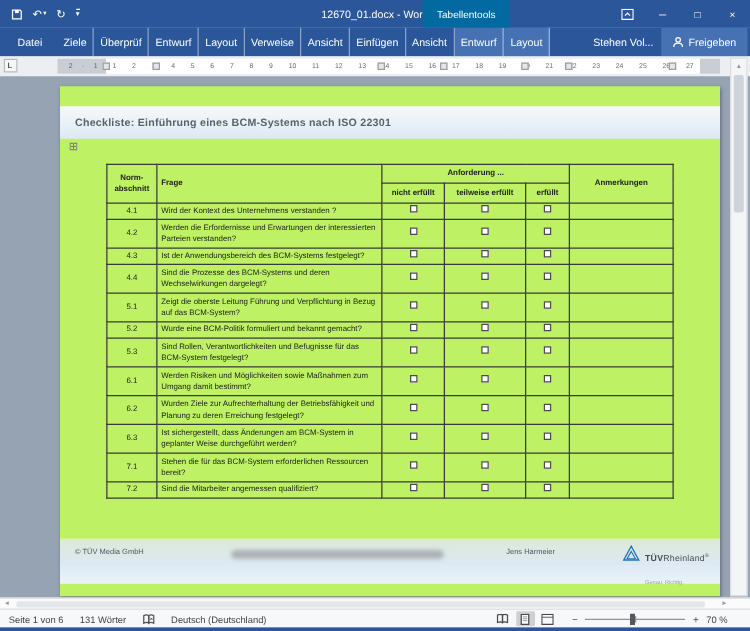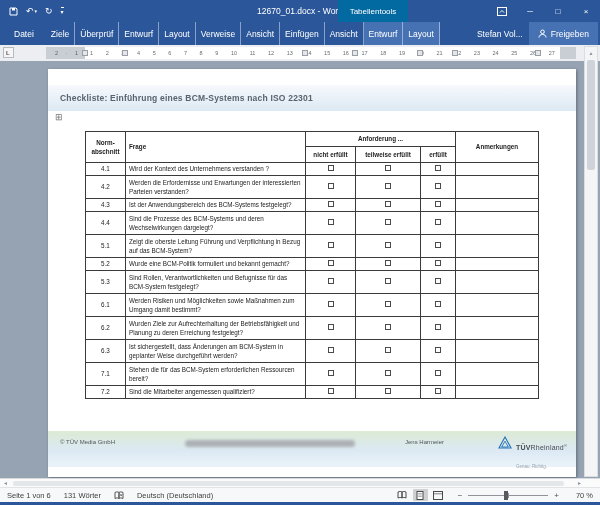--- a/index.html
+++ b/index.html
@@ -32,21 +32,21 @@
   .rulerbar{height:16px;background:#eceef1;position:relative}
   .tabsel{position:absolute;left:3px;top:2px;width:11px;height:11px;background:#f6f6f6;border:1px solid #b6bbc1;font-size:6px;color:#555;display:flex;align-items:flex-end;justify-content:flex-start;padding:0 0 1px 2px;font-weight:bold}
   .ruler{position:absolute;left:46px;top:2px;width:530px;height:12px;display:flex}
   .r-margin{width:39px;background:#c9ced5;color:#5d6166;font-size:5.5px;display:flex;align-items:center;justify-content:flex-end;padding-right:4px;letter-spacing:3px}
   .r-ticks{flex:1;background:#fff;display:flex;justify-content:space-between;align-items:center;padding:0 5px;font-size:5.5px;color:#696d72}
   .r-end{width:16px;background:#c9ced5}
   .r-marker{position:absolute;top:3px;width:6px;height:6px;background:#e4e6e9;border:1px solid #989ea6}
 
   
   .workspace{height:417px;position:relative}
-  .page{position:absolute;left:48px;top:8px;width:528px;height:408px;background:#ffffff;box-shadow:1px 1px 3px rgba(0,0,0,.35)}
+  .page{position:absolute;left:48px;top:8px;width:528px;height:408px;background:#bef264;box-shadow:1px 1px 3px rgba(0,0,0,.35)}
   .heading{position:absolute;left:0;top:16px;right:0;height:26px;background:linear-gradient(180deg,#f6f9fc,#dde9f3);display:flex;align-items:center;padding-left:12px;font-weight:bold;font-size:8.5px;color:#59636c;letter-spacing:.2px}
   .tbl-handle{position:absolute;left:7px;top:44px;font-size:9px;color:#777;line-height:1}
 
   table{position:absolute;left:37px;top:62px;border-collapse:collapse;table-layout:fixed;width:453px;font-size:6.3px;color:#1c1c1c}
   td,th{border:1px solid #3a3a3a;padding:1px 3px;line-height:1.5;overflow:hidden;vertical-align:middle;text-align:left;font-weight:normal}
   th{font-weight:bold;text-align:center}
   th.c-q{text-align:left}
   tr.t1{height:15px}
   tr.t2{height:16px}
   tr.h1{height:13px}
@@ -82,21 +82,21 @@
   .sb-book{margin-right:13px;display:flex;align-items:center}
   .sb-views{display:flex;gap:3px;margin-right:12px}
   .sb-view{width:15px;height:12px;display:flex;align-items:center;justify-content:center;border-radius:1px}
   .sb-view.active{background:#cfd0d2}
   .zoomctl{display:flex;align-items:center;gap:6px}
   .zbtn{font-size:8px;color:#4a4a4a}
   .ztrack{width:80px;height:9px;position:relative}
   .ztrack::before{content:"";position:absolute;left:0;right:0;top:4px;height:1px;background:#90949a}
   .ztrack::after{content:"";position:absolute;left:50%;top:2px;width:1px;height:5px;background:#90949a}
   .zthumb{position:absolute;left:44%;top:0;width:4px;height:9px;background:#55585c}
-  .zpct{width:28px;text-align:right;white-space:nowrap}
+  .zpct{width:28px;text-align:left;white-space:nowrap}
   .bottomstrip{height:3px;background:#2b579a}
   svg{display:block}
 </style>
 </head>
 <body>
 
 <div class="app">
 
   <div class="titlebar">
     <div class="qat">
@@ -140,21 +140,21 @@
     <span class="tab">Layout</span>
     <span class="tab">Verweise</span>
     <span class="tab">Ansicht</span>
     <span class="tab">Einfügen</span>
     <span class="tab">Ansicht</span>
     <span class="ctx-tabs">
       <span class="tab">Entwurf</span>
       <span class="tab">Layout</span>
     </span>
     <span class="spacer"></span>
-    <span class="user">Stefan Vol...</span>
+    <span class="user">Stehen Vol...</span>
     <span class="share">
       <svg width="9" height="9" viewBox="0 0 9 9">
           <circle cx="4.5" cy="2.8" r="1.8" fill="none" stroke="#fff"></circle>
           <path d="M1 8.5c0-2 1.5-3 3.5-3s3.5 1 3.5 3" fill="none" stroke="#fff"></path>
         </svg>
       <span>Freigeben</span>
     </span>
   </div>
 
   <div class="rulerbar">

